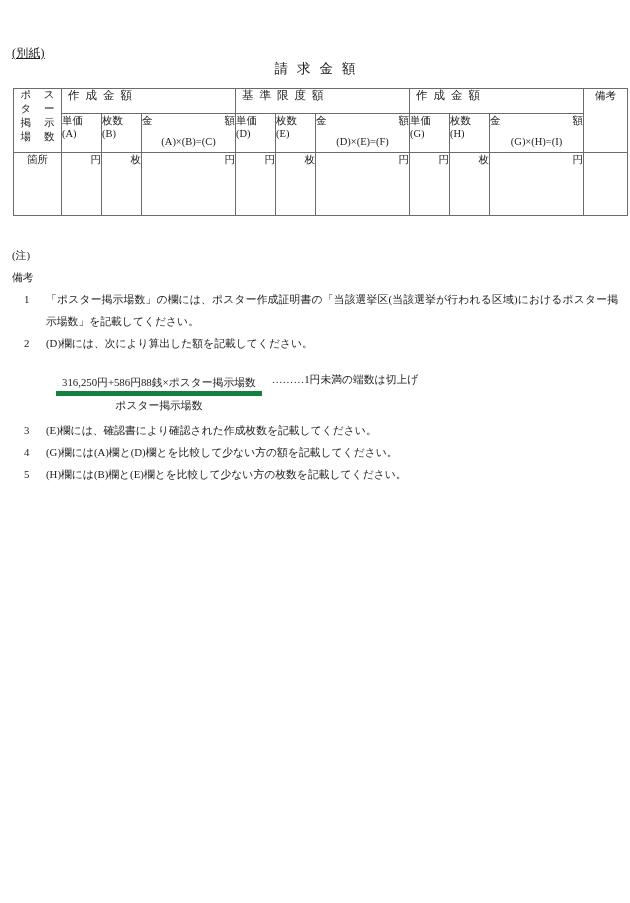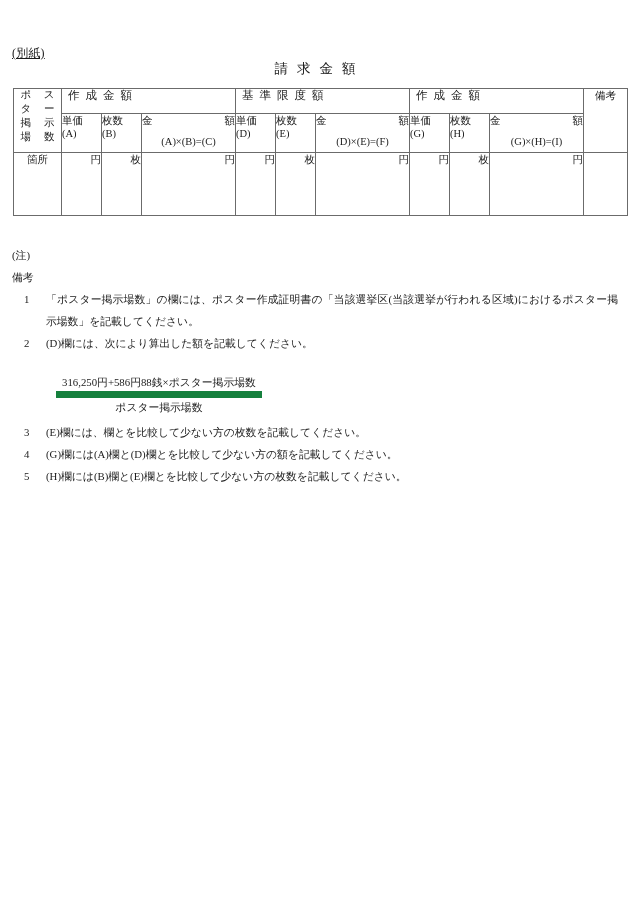--- a/index.html
+++ b/index.html
@@ -193,21 +193,21 @@
     display: inline-flex;
     flex-direction: column;
     text-align: center;
     margin-top: 16px;
   }
   .fraction .numerator {
     padding: 0 6px 1px;
     white-space: nowrap;
   }
   .fraction .denominator {
-    border-top: 7px solid #15803d;
+    border-top: 5px solid #15803d;
     padding: 1px 6px 0;
     white-space: nowrap;
   }
   .formula-note {
     margin-left: 10px;
     align-self: flex-start;
     padding-top: 13px;
     white-space: nowrap;
   }
 </style>
@@ -352,26 +352,27 @@
         <span class="num">2</span>
         <span class="txt">(D)欄には、次により算出した額を記載してください。</span>
       </li>
     </ul>
 
     <div class="formula-wrap">
       <span class="fraction">
         <span class="numerator">316,250円+586円88銭×ポスター掲示場数</span>
         <span class="denominator">ポスター掲示場数</span>
       </span>
+      <span class="formula-note">………1円未満の端数は切上げ</span>
     </div>
 
     <ul class="note-list">
       <li class="note-item">
         <span class="num">3</span>
-        <span class="txt">(E)欄には、欄とを比較して少ない方の枚数を記載してください。</span>
+        <span class="txt">(E)欄には、確認書により確認された作成枚数を記載してください。</span>
       </li>
       <li class="note-item">
         <span class="num">4</span>
         <span class="txt">(G)欄には(A)欄と(D)欄とを比較して少ない方の額を記載してください。</span>
       </li>
       <li class="note-item">
         <span class="num">5</span>
         <span class="txt">(H)欄には(B)欄と(E)欄とを比較して少ない方の枚数を記載してください。</span>
       </li>
     </ul>

